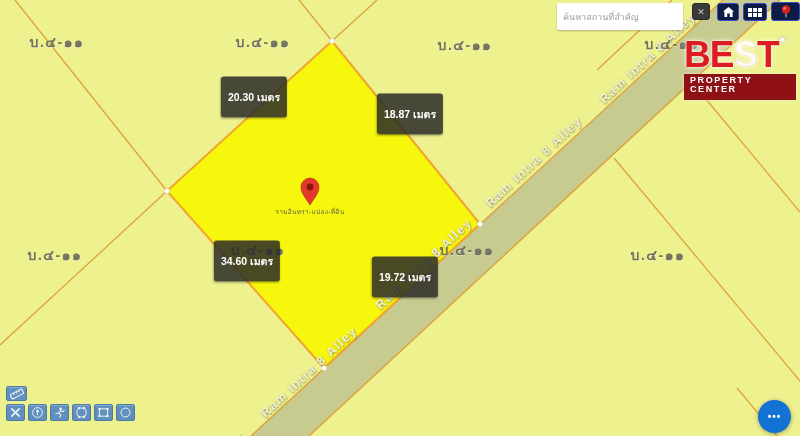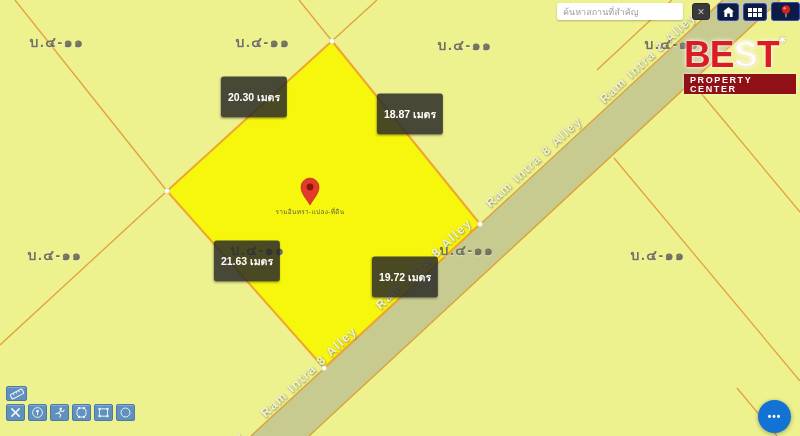--- a/index.html
+++ b/index.html
@@ -16,21 +16,21 @@
     font-size: 12.5px; font-weight: bold; color: #f4f1d6; letter-spacing: 1.5px;
     text-shadow: 0 1px 2px rgba(110,115,60,.9); white-space: nowrap; }
   .measure-chip { position: absolute; transform: translate(-50%,-50%);
     background: rgba(42,42,40,.85); color: #fff; font-size: 10.5px; font-weight: bold;
     padding: 12px 7px; border-radius: 3px; white-space: nowrap;
     box-shadow: 0 1px 2px rgba(0,0,0,.25); }
   .pin-caption { position: absolute; transform: translateX(-50%);
     font-size: 6.5px; color: #5c5c4a; white-space: nowrap; letter-spacing: .3px; }
 
   
-  .search-input { position: absolute; left: 557px; top: 3px; width: 126px; height: 17px;
+  .search-input { position: absolute; left: 557px; top: 3px; width: 126px; height: 27px;
     border: none; border-radius: 2px; background: #fff; font-size: 9px; padding: 0 6px;
     color: #444; box-shadow: 0 1px 2px rgba(0,0,0,.25); outline: none;
     font-family: inherit; }
   .search-input::placeholder { color: #9a9a9a; }
   .tbtn { position: absolute; display: flex; align-items: center; justify-content: center;
     border-radius: 3px; cursor: pointer; }
   .tbtn.dark  { background: #3a3a3a; border: 1px solid #2b2b2b; color: #c4c4c4;
     font-size: 9px; }
   .tbtn.navy  { background: #0d1c44; border: 1px solid #3946c8; }
 
@@ -38,21 +38,21 @@
   .logo { position: absolute; left: 684px; top: 36px; width: 112px; line-height: 1;
     pointer-events: none; }
   .logo-word { font-size: 37px; font-weight: 900; letter-spacing: -1px; color: #dc1c23;
     text-shadow: 0 0 2px #fff, 0 0 5px rgba(255,255,255,.85); }
   .logo-word .gold { color: #f09a18;
     background: linear-gradient(160deg,#f6d22b 15%,#ef8d1a 55%,#d43c17 95%);
     -webkit-background-clip: text; background-clip: text; -webkit-text-fill-color: transparent; }
   .logo-mark { font-size: 9px; color: #fff; vertical-align: top;
     text-shadow: 0 0 2px rgba(0,0,0,.4); }
   .logo-banner { display: inline-block; margin-top: 1px; background: #8f1116; color: #fff;
-    font-size: 9px; font-weight: bold; letter-spacing: 1.6px; padding: 2px 6px 0;
+    font-size: 9px; font-weight: bold; letter-spacing: 1.6px; padding: 2px 6px 6px;
     box-shadow: 0 0 3px rgba(255,255,255,.6); }
 
   
   .tool-btn { position: absolute; background: #6090bd; border: 1px solid #4e7ba6;
     border-radius: 2px; display: flex; align-items: center; justify-content: center;
     cursor: pointer; box-shadow: inset 0 1px 0 rgba(255,255,255,.25); }
   .tool-row { position: absolute; left: 6px; top: 404px; display: flex; gap: 3px; }
   .tool-row .tool-btn { position: static; width: 19px; height: 17px; }
 
   
@@ -111,21 +111,21 @@
   <div class="parcel-label" style="left:263px; top:42px;">บ.๔-๑๑</div>
   <div class="parcel-label" style="left:465px; top:45px;">บ.๔-๑๑</div>
   <div class="parcel-label" style="left:672px; top:44px;">บ.๔-๑๑</div>
   <div class="parcel-label" style="left:55px;  top:255px;">บ.๔-๑๑</div>
   <div class="parcel-label" style="left:258px; top:250px;">บ.๔-๑๑</div>
   <div class="parcel-label" style="left:467px; top:250px;">บ.๔-๑๑</div>
   <div class="parcel-label" style="left:658px; top:255px;">บ.๔-๑๑</div>
 
   <div class="measure-chip" style="left:254px; top:97px;">20.30 เมตร</div>
   <div class="measure-chip" style="left:410px; top:114px;">18.87 เมตร</div>
-  <div class="measure-chip" style="left:247px; top:261px;">21.63 เมตร</div>
+  <div class="measure-chip" style="left:247px; top:261px;">34.60 เมตร</div>
   <div class="measure-chip" style="left:405px; top:277px;">19.72 เมตร</div>
 
   <div class="pin-caption" style="left:310px; top:207px;">รามอินทรา-แปลง-ที่ดิน</div>
 
   <input class="search-input" type="text" placeholder="ค้นหาสถานที่สำคัญ" style="">
   <div class="tbtn dark" style="left:692px; top:3px; width:18px; height:17px;">
     <span>✕</span>
   </div>
   <div class="tbtn navy" style="left:717px; top:3px; width:22px; height:18px;">
     <svg width="13" height="12" viewBox="0 0 13 12">

